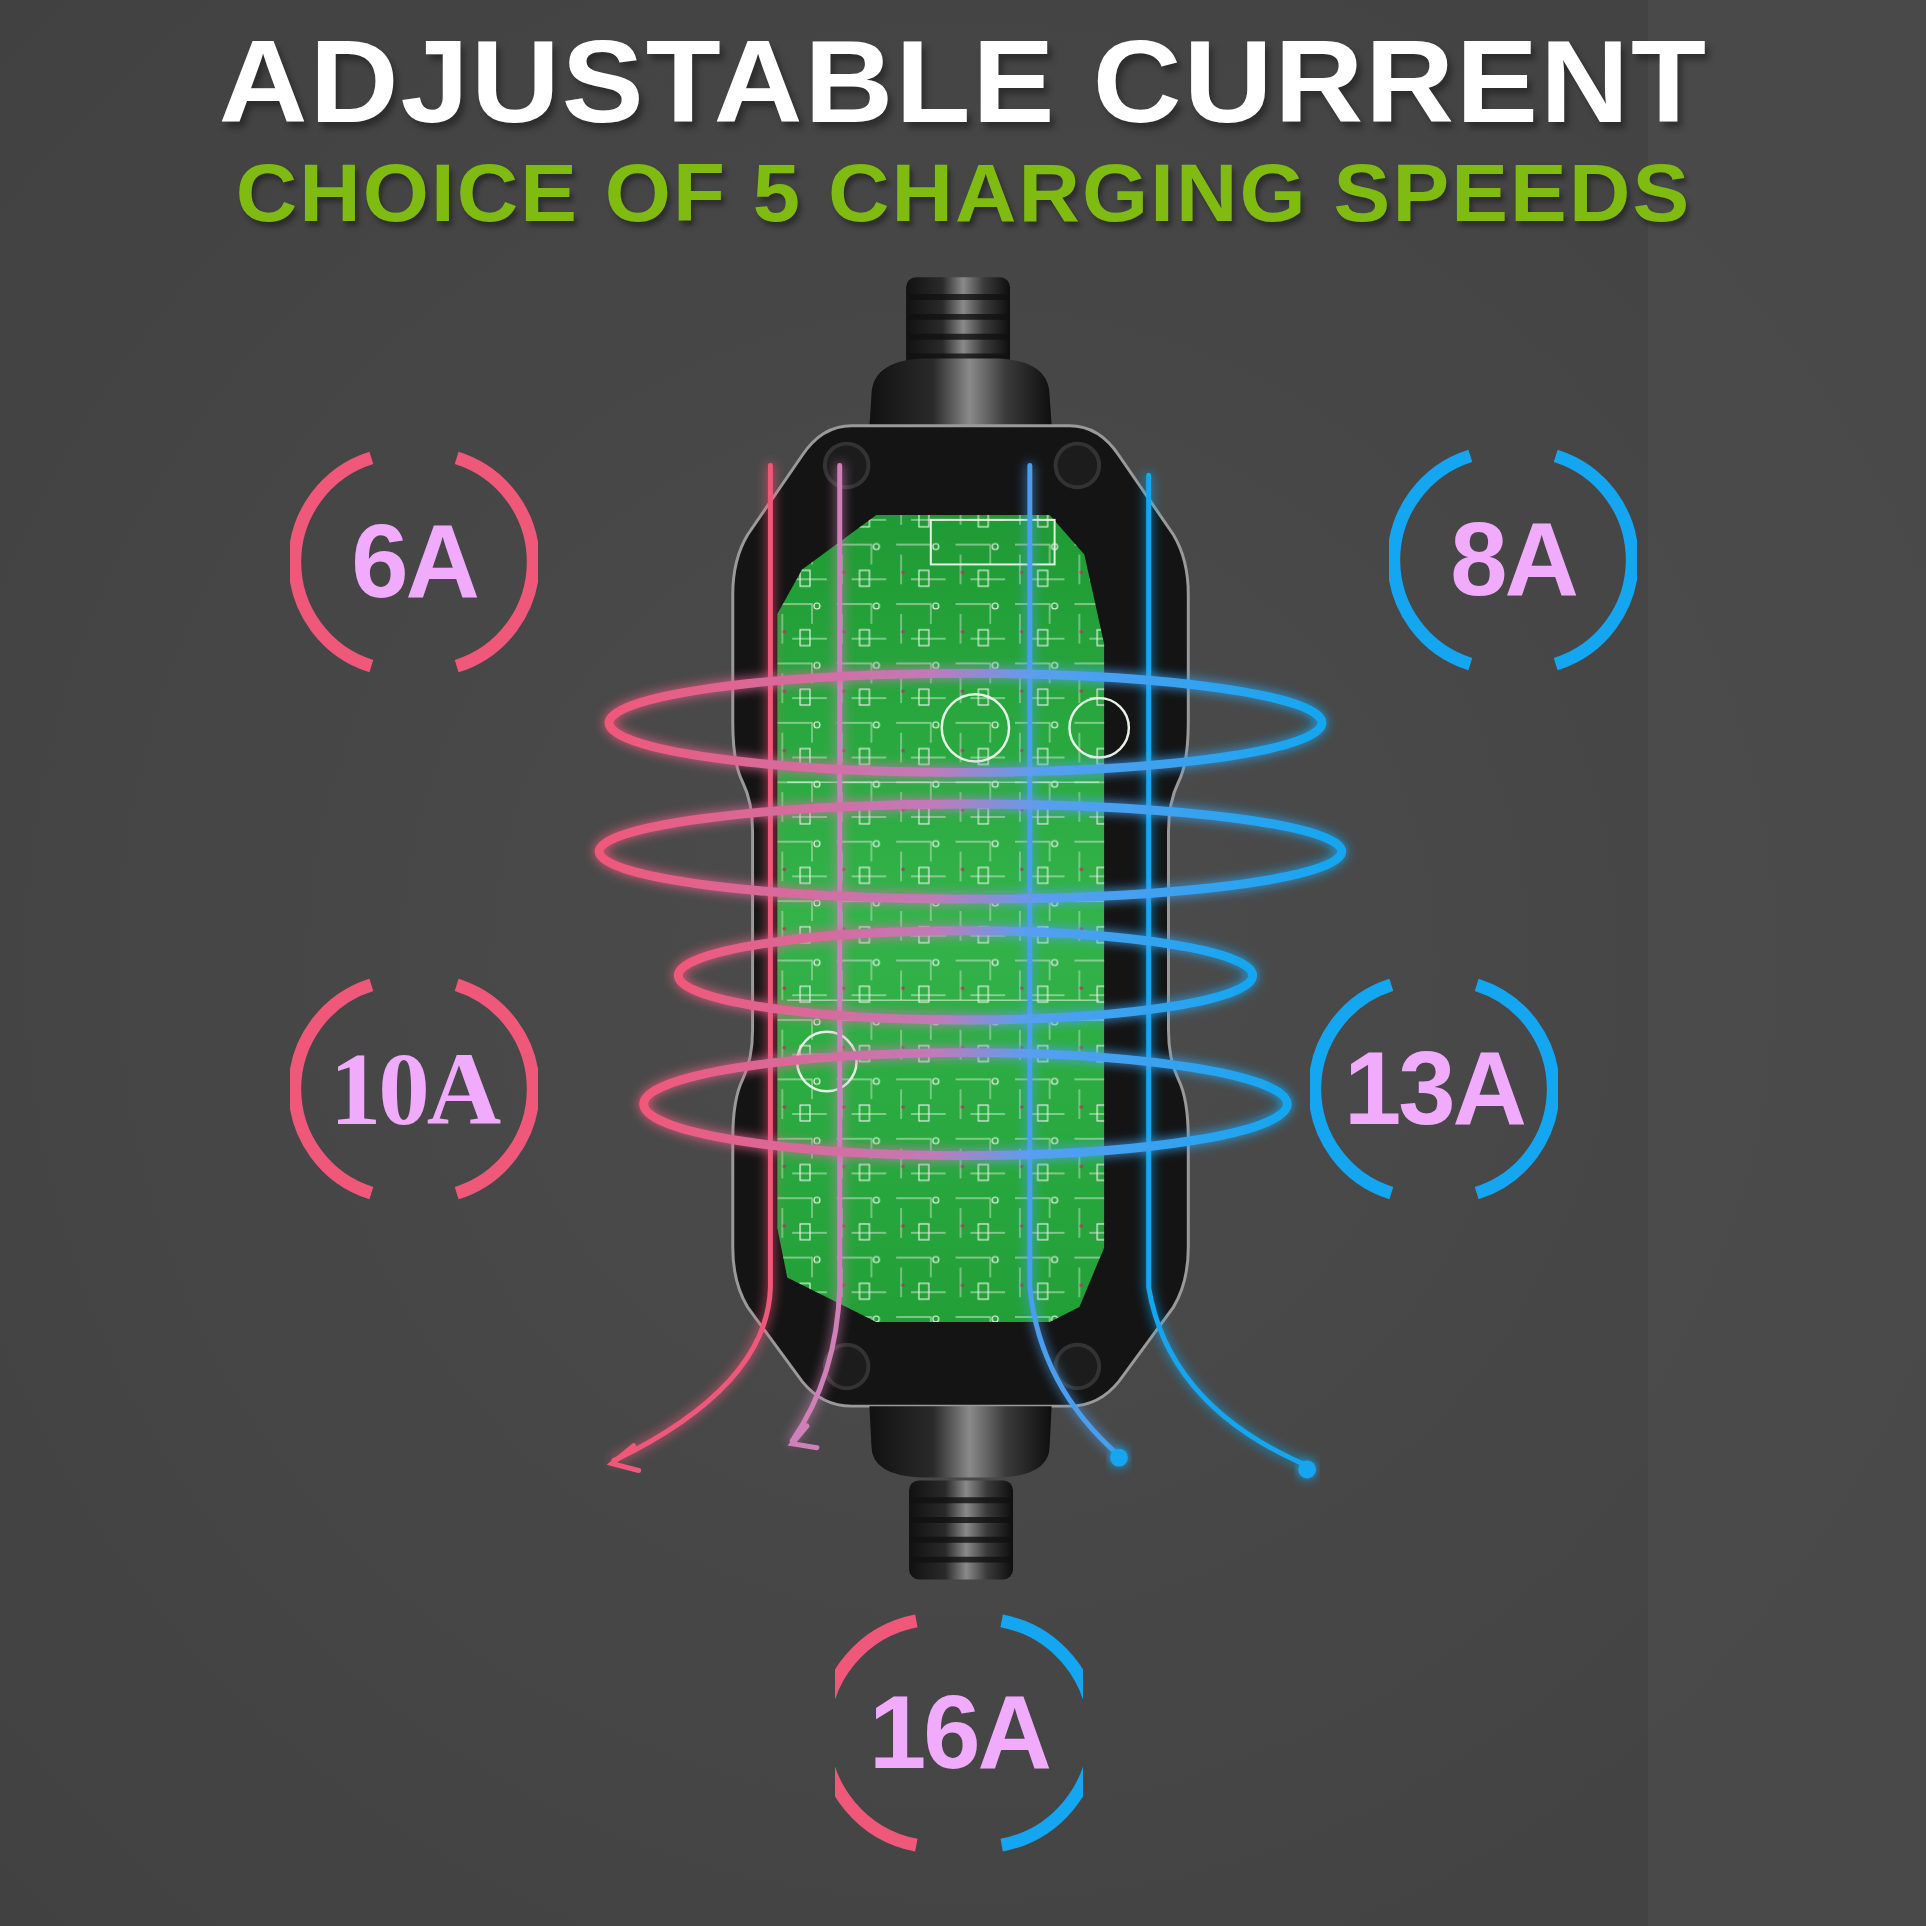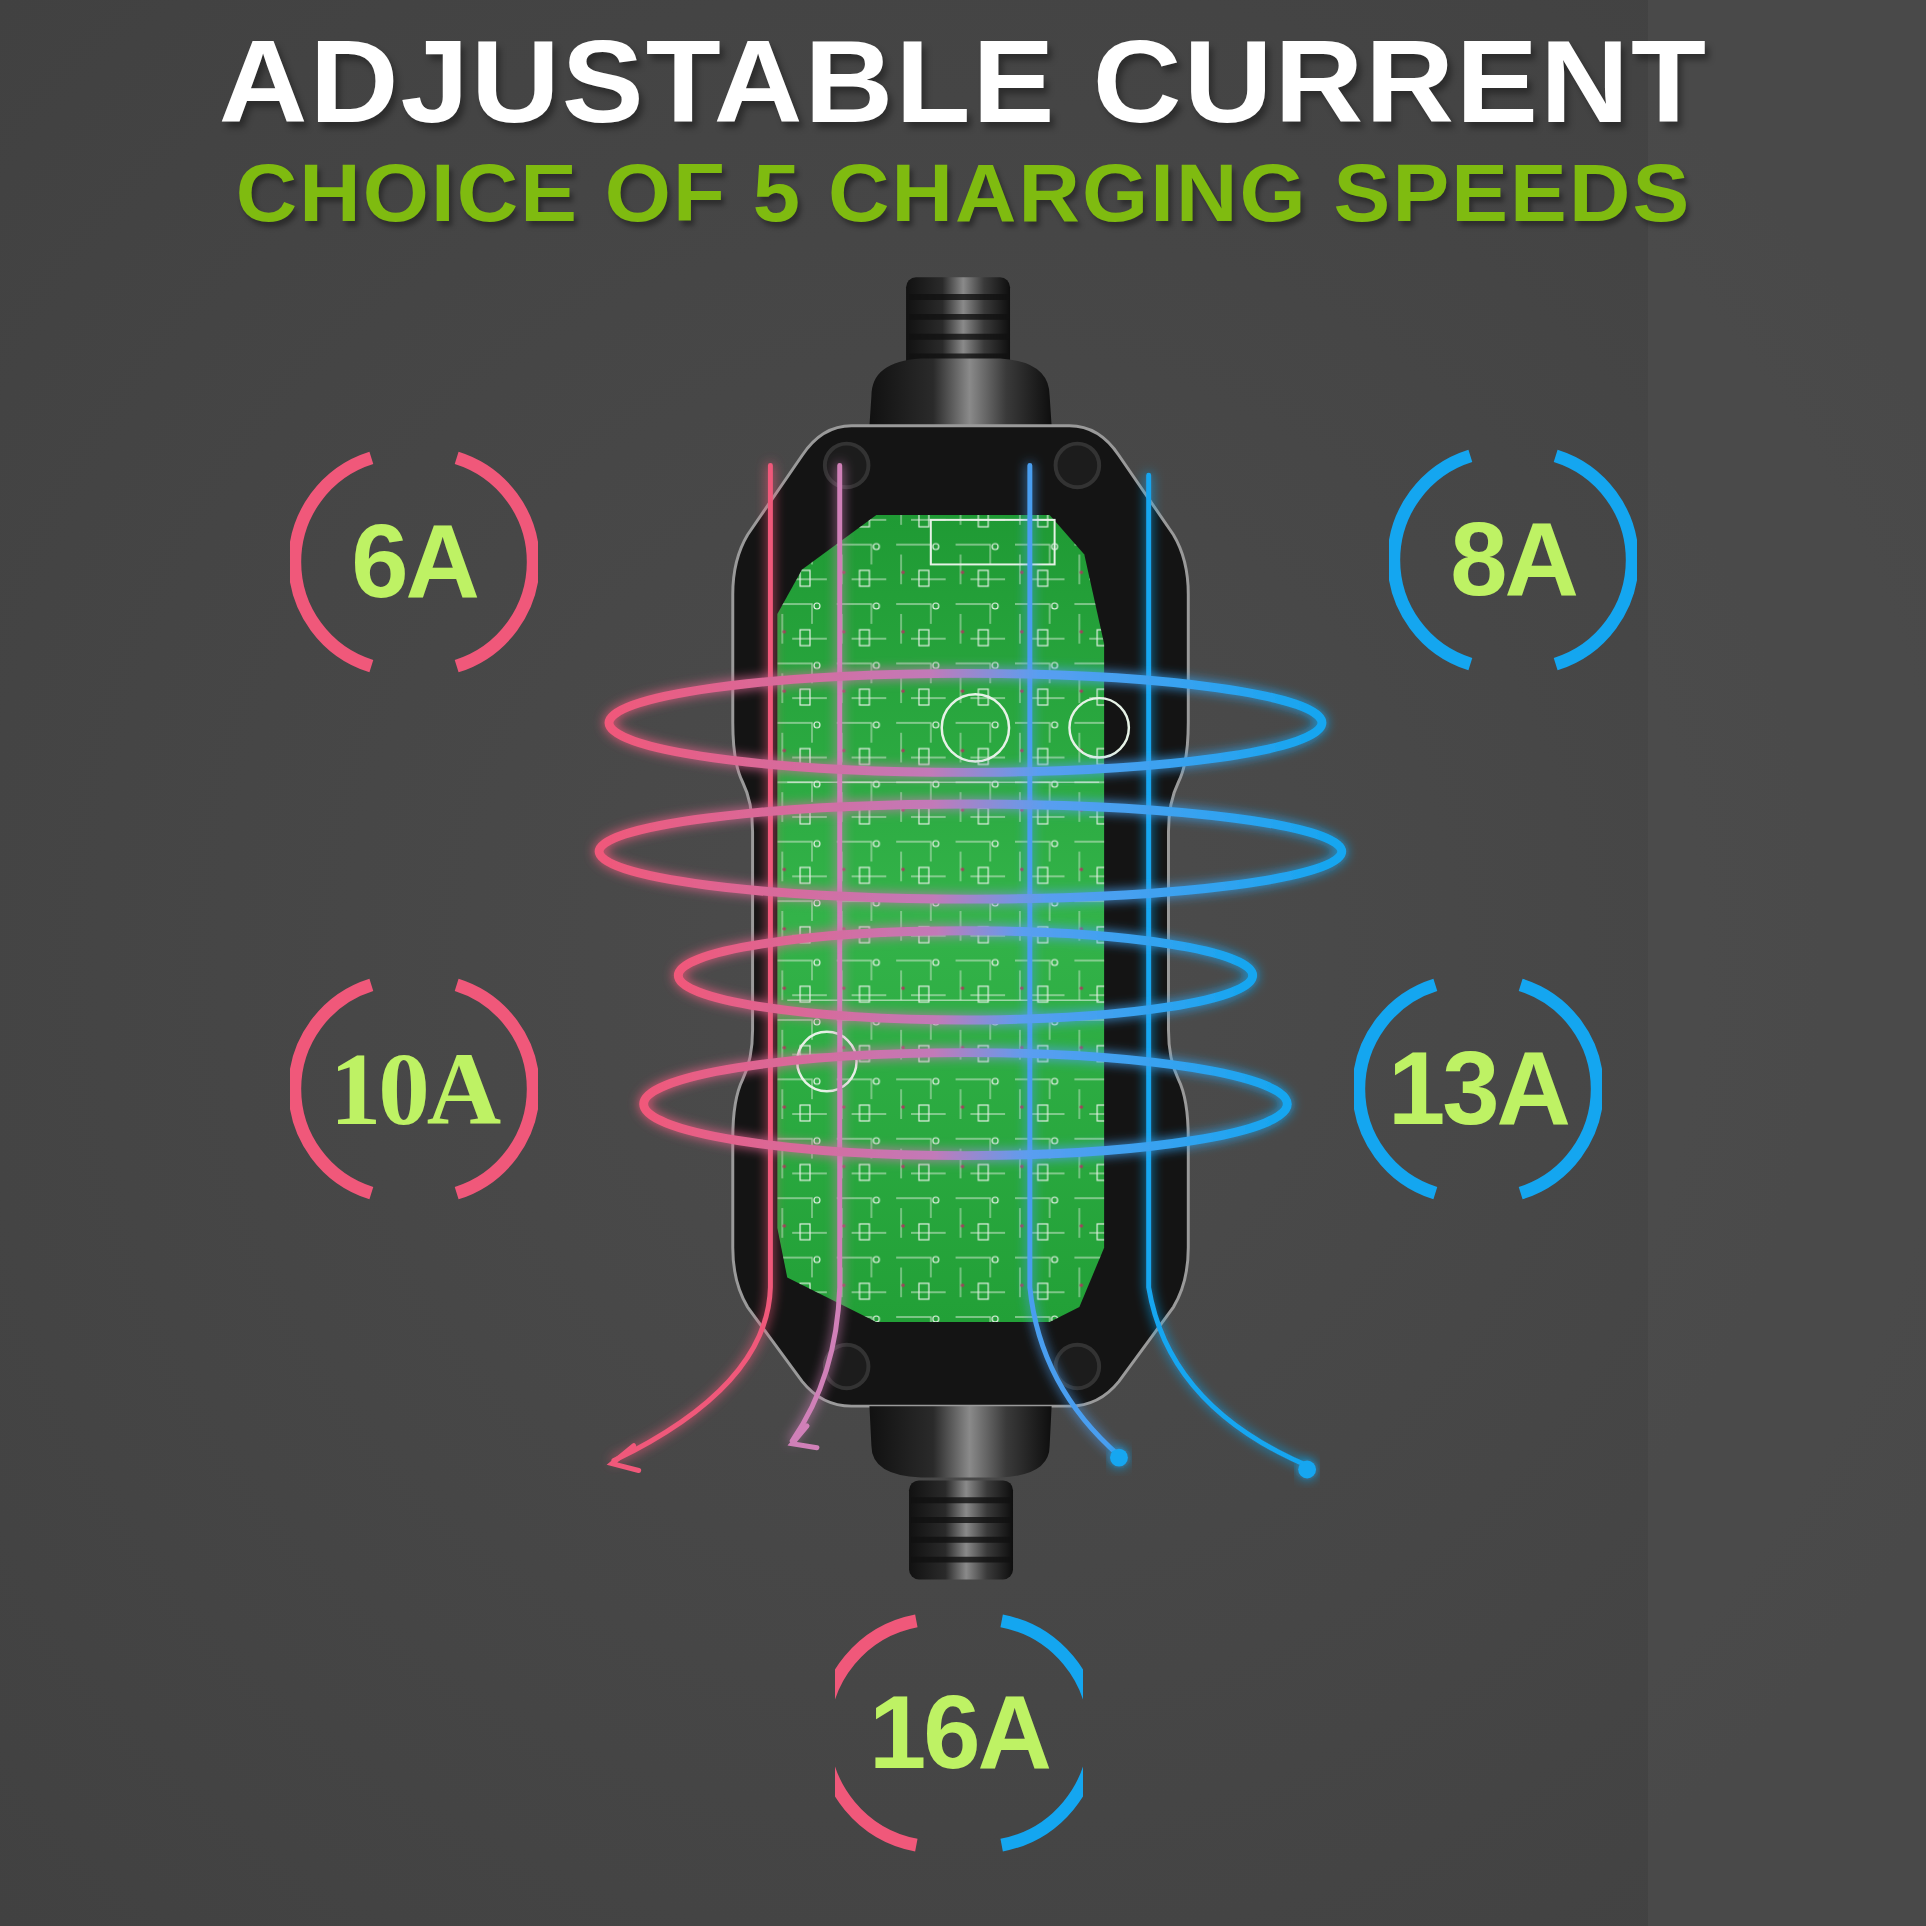--- a/index.html
+++ b/index.html
@@ -4,21 +4,21 @@
 <style>
   html,body{margin:0;padding:0;}
   body{width:1927px;height:1927px;background:#454545;overflow:hidden;position:relative;font-family:"Liberation Sans","DejaVu Sans",sans-serif;}
   .bg{position:absolute;inset:0;background:radial-gradient(ellipse at 50% 50%,#4c4c4c 0%,#474747 45%,#414141 100%);}
   .bg-right{position:absolute;left:1648px;top:0;width:278px;height:1927px;background:#4e4e4e;opacity:.6;}
   .title{position:absolute;left:0;width:1927px;text-align:center;font-weight:bold;letter-spacing:2px;transform:scaleX(1.05);}
   .title-main{top:22px;font-size:117px;color:#ffffff;line-height:119px;text-shadow:4px 6px 6px rgba(0,0,0,.35);}
   .title-sub{top:149px;font-size:81px;color:#7fbb10;line-height:89px;text-shadow:3px 5px 5px rgba(0,0,0,.35);}
   .badge{position:absolute;width:248px;height:248px;}
   .badge svg{position:absolute;inset:0;}
-  .badge .val{position:absolute;left:0;top:0;width:248px;height:248px;display:flex;align-items:center;justify-content:center;color:#bef264;font-weight:bold;font-size:103px;letter-spacing:-3px;}
+  .badge .val{position:absolute;left:0;top:0;width:248px;height:248px;display:flex;align-items:center;justify-content:center;color:#f0abfc;font-weight:bold;font-size:103px;letter-spacing:-3px;}
   .device{position:absolute;left:0;top:0;width:1927px;height:1927px;}
 </style>
 </head>
 <body>
 
 <div class="bg"></div>
 <div class="bg-right"></div>
 
 <div class="title title-main">ADJUSTABLE CURRENT</div>
 <div class="title title-sub">CHOICE OF 5 CHARGING SPEEDS</div>
@@ -130,21 +130,21 @@
 </div>
 
 <div class="badge" style="left:290px;top:965px;font-family:Liberation Serif, serif;">
   <svg viewBox="0 0 250 250">
     <path d="M82 20 A110 110 0 0 0 82 230" fill="none" stroke="#f0587a" stroke-width="13"></path>
     <path d="M168 20 A110 110 0 0 1 168 230" fill="none" stroke="#f0587a" stroke-width="13"></path>
   </svg>
   <div class="val">10A</div>
 </div>
 
-<div class="badge" style="left:1354px;top:965px;text-decoration:underline;">
+<div class="badge" style="left:1310px;top:965px;text-decoration:underline;">
   <svg viewBox="0 0 250 250">
     <path d="M82 20 A110 110 0 0 0 82 230" fill="none" stroke="#14a6f0" stroke-width="13"></path>
     <path d="M168 20 A110 110 0 0 1 168 230" fill="none" stroke="#14a6f0" stroke-width="13"></path>
   </svg>
   <div class="val">13A</div>
 </div>
 
 <div class="badge" style="left:835px;top:1609px;">
   <svg viewBox="0 0 250 250">
     <path d="M82 12 A115 115 0 0 0 82 238" fill="none" stroke="#f0587a" stroke-width="13"></path>

